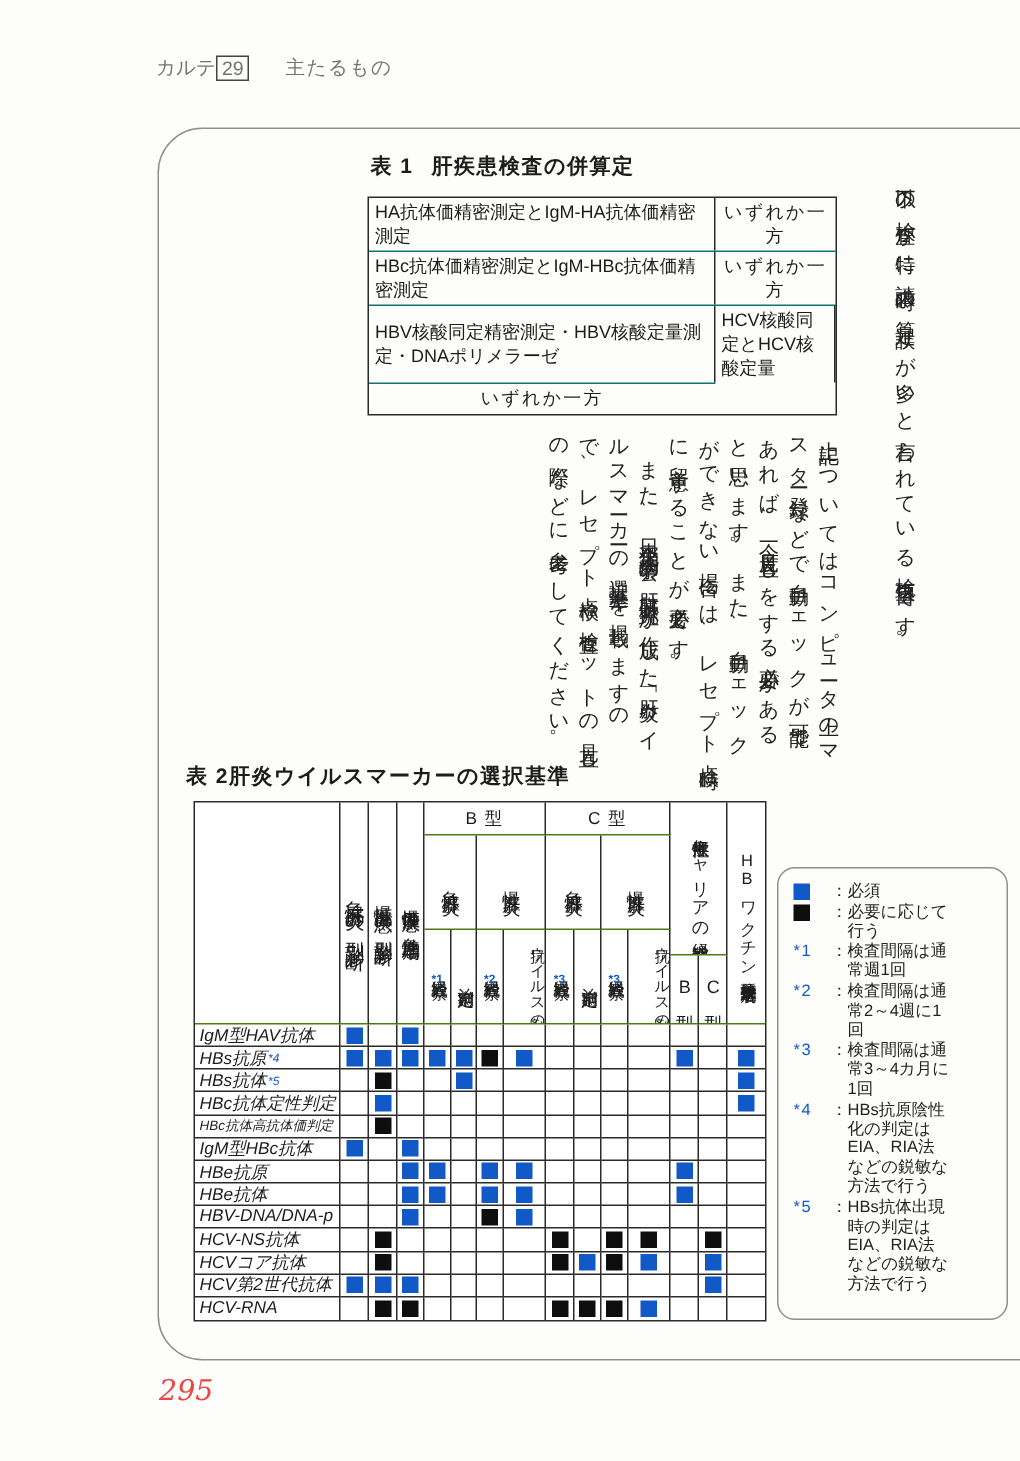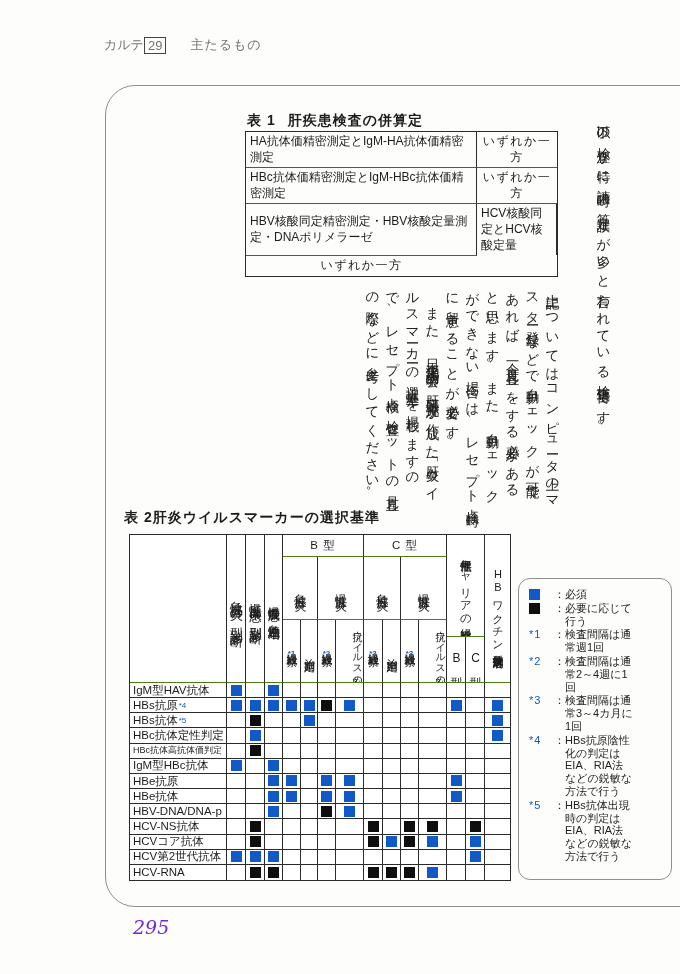--- a/index.html
+++ b/index.html
@@ -9,21 +9,21 @@
   
   .runhead{position:absolute;left:104px;top:36px;display:flex;align-items:center;font-size:13px;color:#737373;}
   .karte-no{display:inline-block;border:1px solid #444;padding:0 3px;margin:0 0;line-height:15px;}
   .runhead-title{margin-left:24px;letter-spacing:1px;}
 
   
   .frame{position:absolute;left:105px;top:85px;width:610px;height:820px;
          border:1px solid #8f8f8b;border-radius:30px;background:transparent;}
 
   
-  .t1-caption{position:absolute;left:247px;top:112px;font-size:14px;font-weight:bold;letter-spacing:1px;}
+  .t1-caption{position:absolute;left:247px;top:102px;font-size:14px;font-weight:bold;letter-spacing:1px;}
   .t1-cap-num{margin-right:12px;}
   .t1{position:absolute;left:245px;top:131px;width:311px;display:grid;
       grid-template-columns:231px 80px;border:1px solid #2b2b2b;font-size:12px;line-height:1.3;}
   .t1 > div{box-sizing:border-box;padding:2px 4px;display:flex;align-items:center;}
   .t1 .t1-test{border-right:1px solid #2b2b2b;}
   .t1 .t1-rule{justify-content:center;letter-spacing:1.5px;text-align:center;}
   .t1 > div:nth-child(n+3){border-top:1px solid #0f766e;}
 
   
   .vtext{writing-mode:vertical-rl;text-orientation:upright;font-size:13.5px;color:#222;}
@@ -55,42 +55,42 @@
   .grp{font-size:11.5px;letter-spacing:1px;}
   .ast{display:inline;text-combine-upright:all;font-size:8px;color:#1159c7;margin-top:2px;font-weight:bold;}
 
   .t2-grid{display:grid;width:380px;height:197px;
       grid-template-columns:97px 19px 19px 18px 18px 17px 18px 28px 19px 18px 18px 28px 19px 19px 25px;
       grid-template-rows:repeat(13,1fr);}
   .t2-grid > div{box-sizing:border-box;border-right:1px solid #2b2b2b;border-bottom:1px solid #2b2b2b;
       display:flex;align-items:center;justify-content:center;overflow:hidden;}
   .t2-grid > div:nth-child(15n){border-right:none;}
   .t2-grid > div:nth-last-child(-n+15){border-bottom:none;}
-  .t2-lab{justify-content:flex-start !important;padding-left:3px;font-size:11.5px;white-space:nowrap;}
+  .t2-lab{justify-content:flex-start !important;padding-left:3px;font-size:11.5px;white-space:nowrap;font-style:italic;}
   .t2-lab.small{font-size:9px;}
   .t2-lab sup{color:#1159c7;font-size:8px;margin-left:1px;}
   .sq{width:11px;height:11px;display:block;}
   .sq.req{background:#1159c7;}
   .sq.opt{background:#0e0e0e;}
 
   
   .legend{position:absolute;left:518px;top:578px;width:154px;height:302px;box-sizing:border-box;
           border:1px solid #8f8f8b;border-radius:12px;padding:9px 6px 6px 10px;overflow:hidden;}
   .lg-item{display:flex;font-size:11px;line-height:12.8px;margin-bottom:1px;}
   .lg-key{width:36px;flex:none;display:flex;align-items:flex-start;}
   .lg-sq{width:11px;height:11px;flex:none;margin-top:1px;}
   .lg-sq.req{background:#1159c7;}
   .lg-sq.opt{background:#0e0e0e;}
   .lg-mark{color:#1159c7;letter-spacing:1px;}
   .lg-colon{margin-left:auto;}
   .lg-text{width:68px;flex:none;color:#222;}
 
   
   .folio{position:absolute;left:106px;top:916px;font-family:"DejaVu Serif","Liberation Serif",serif;
-         font-style:italic;font-size:19px;color:#6d28d9;margin-left:27px;}
+         font-style:italic;font-size:19px;color:#ef4444;}
 </style>
 </head>
 <body>
 
 <div class="page">
 
   <div class="runhead">
     <span>カルテ</span>
       <span class="karte-no">29</span>
     <span class="runhead-title">主たるもの</span>

